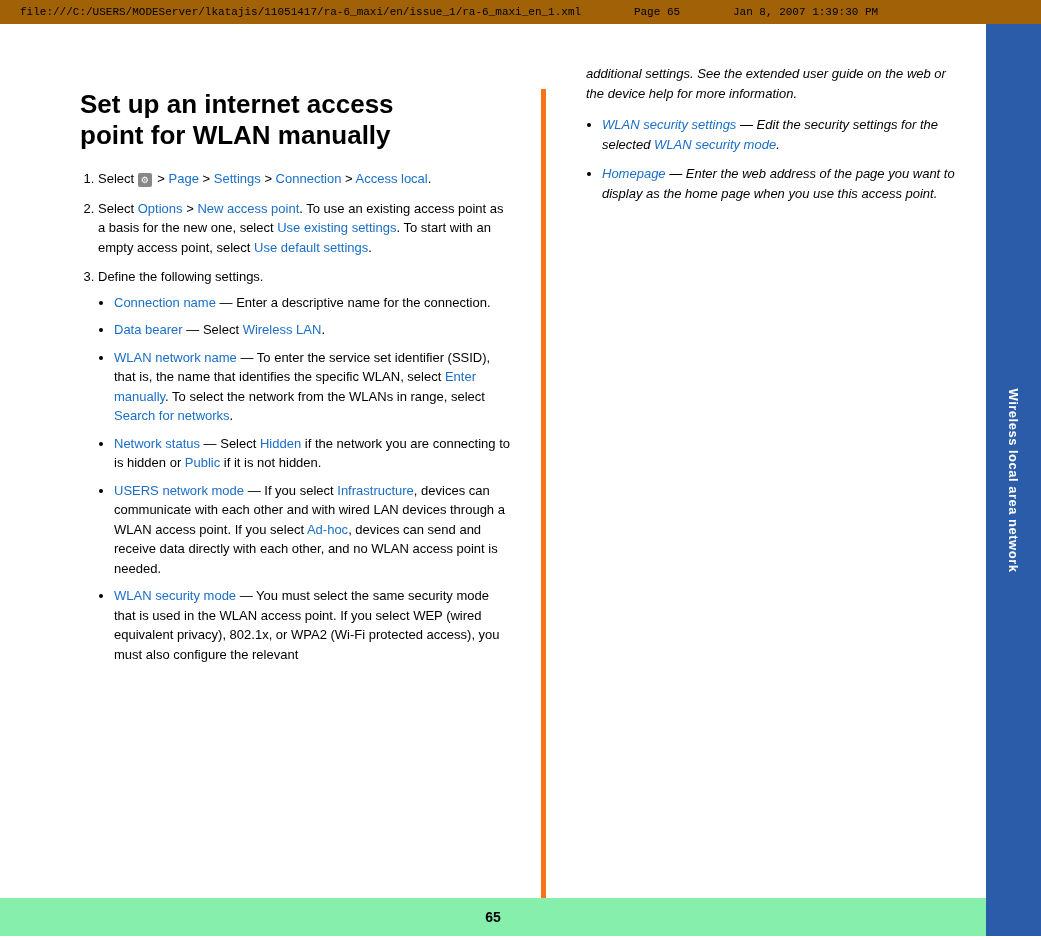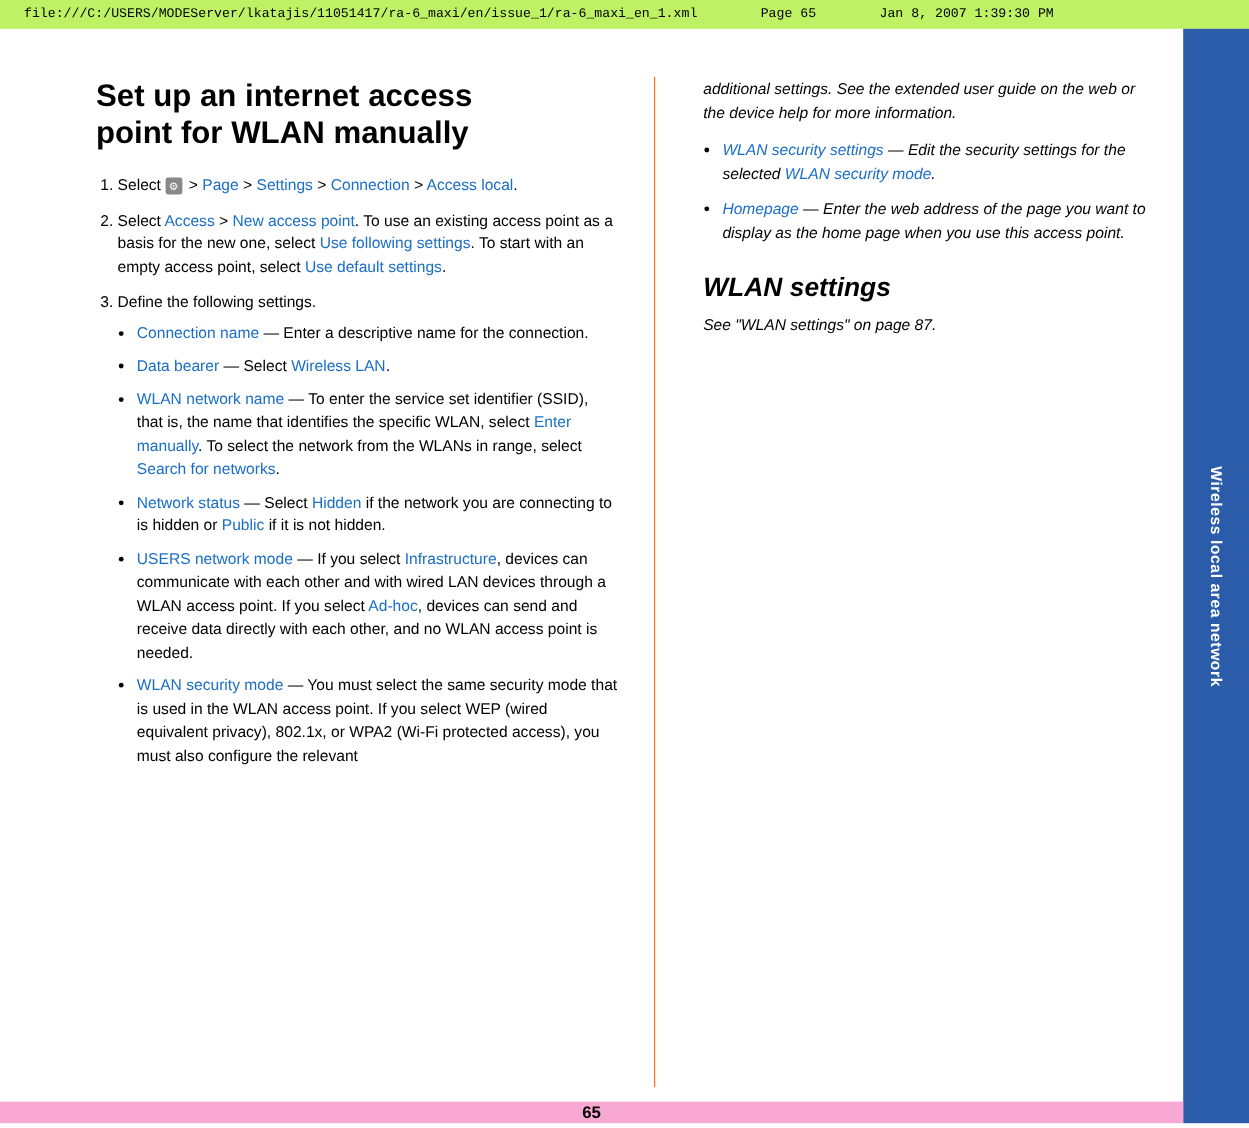--- a/index.html
+++ b/index.html
@@ -14,21 +14,21 @@
       overflow: hidden;
     }
 
     
     .top-bar {
       font-size: 11px;
       font-family: 'Courier New', monospace;
       color: #000;
       padding: 6px 20px;
       border-bottom: none;
-      background: #bef264;
+      background: #a16207;
     }
 
     
     .main-container {
       display: flex;
       height: calc(940px - 28px);
       position: relative;
     }
 
     
@@ -37,22 +37,23 @@
       padding: 40px 30px 30px 80px;
       display: flex;
       gap: 30px;
       overflow: hidden;
     }
 
     
     .left-column {
       flex: 1;
       max-width: 480px;
-      border-right: 1px solid #f97316;
+      border-right: 5px solid #f97316;
       padding-right: 30px;
+      margin-top: 25px;
     }
 
     
     .right-column {
       flex: 1;
       max-width: 380px;
       padding-left: 10px;
       font-style: italic;
     }
 
@@ -135,22 +136,22 @@
 
     
     .bottom-bar {
       position: absolute;
       bottom: 0;
       left: 0;
       right: 55px;
       display: flex;
       align-items: center;
       justify-content: center;
-      background: #f9a8d4;
-      height: 18px;
+      background: #86efac;
+      height: 38px;
     }
 
     .bottom-bar span {
       font-size: 14px;
       font-weight: bold;
     }
   </style>
 </head>
 <body>
 
@@ -176,24 +177,24 @@
 
         <li>
           Select <span style="display:inline-block;width:14px;height:14px;background:#888;border-radius:2px;vertical-align:middle;font-size:9px;text-align:center;line-height:14px;color:#fff;margin-right:2px;">⚙</span>
           &gt; <a class="link-blue">Page</a>
           &gt; <a class="link-blue">Settings</a>
           &gt; <a class="link-blue">Connection</a>
           &gt; <a class="link-blue">Access local</a>.
         </li>
 
         <li>
-          Select <a class="link-blue">Access</a>
+          Select <a class="link-blue">Options</a>
           &gt; <a class="link-blue">New access point</a>.
           To use an existing access point as a basis for the new one, select
-          <a class="link-blue">Use following settings</a>.
+          <a class="link-blue">Use existing settings</a>.
           To start with an empty access point, select
           <a class="link-blue">Use default settings</a>.
         </li>
 
         <li>
           Define the following settings.
           <ul class="bullet-list">
 
             <li>
               <a class="link-blue">Connection name</a>
@@ -255,24 +256,20 @@
           <a class="link-blue">WLAN security mode</a>.
         </li>
 
         <li>
           <a class="link-blue">Homepage</a>
           — Enter the web address of the page you want to display as the home page when you use this access point.
         </li>
 
       </ul>
 
-      <div style="margin-top: 24px;">
-        <h2 class="section-title">WLAN settings</h2>
-        <p>See "WLAN settings" on page 87.</p>
-      </div>
 
     </div>
 
   </div>
 
   <div class="sidebar">
     <span class="sidebar-text">Wireless local area network</span>
   </div>
 
   <div class="bottom-bar">

